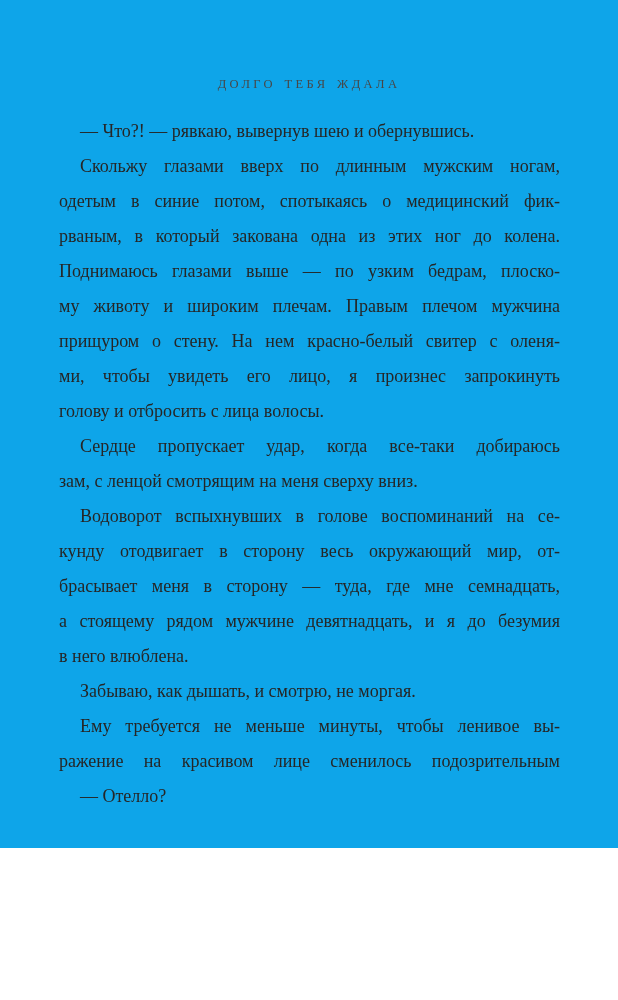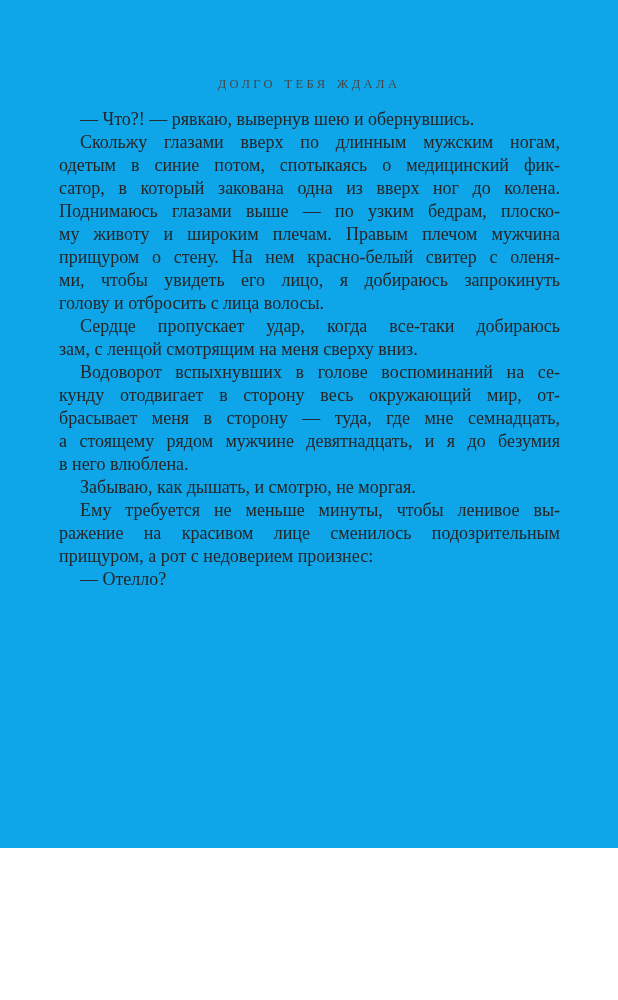--- a/index.html
+++ b/index.html
@@ -32,20 +32,21 @@
     top: 108px;
     left: 59px;
     width: 501px;
     font-size: 18px;
     line-height: 23px;
     color: #262626;
   }
   .line {
     text-align: justify;
     text-align-last: justify;
+    margin-top: 12px;
   }
   .line.short {
     text-align: left;
     text-align-last: left;
   }
   .line.indent {
     text-indent: 21px;
   }
 </style>
 </head>
@@ -54,38 +55,37 @@
 <div class="page">
 
   <div class="running-header">ДОЛГО ТЕБЯ ЖДАЛА</div>
 
   <div class="text-block">
 
     <div class="line indent short">— Что?! — рявкаю, вывернув шею и обернувшись.</div>
 
     <div class="line indent">Скольжу глазами вверх по длинным мужским ногам,</div>
     <div class="line">одетым в синие потом, спотыкаясь о медицинский фик-</div>
-    <div class="line">сатор, в который закована одна из вверх ног до колена.</div>
+    <div class="line">рваным, в который закована одна из этих ног до колена.</div>
     <div class="line">Поднимаюсь глазами выше — по узким бедрам, плоско-</div>
     <div class="line">му животу и широким плечам. Правым плечом мужчина</div>
     <div class="line">прищуром о стену. На нем красно-белый свитер с оленя-</div>
-    <div class="line">ми, чтобы увидеть его лицо, я добираюсь запрокинуть</div>
+    <div class="line">ми, чтобы увидеть его лицо, я произнес запрокинуть</div>
     <div class="line short">голову и отбросить с лица волосы.</div>
 
     <div class="line indent">Сердце пропускает удар, когда все-таки добираюсь</div>
     <div class="line short">зам, с ленцой смотрящим на меня сверху вниз.</div>
 
     <div class="line indent">Водоворот вспыхнувших в голове воспоминаний на се-</div>
     <div class="line">кунду отодвигает в сторону весь окружающий мир, от-</div>
     <div class="line">брасывает меня в сторону — туда, где мне семнадцать,</div>
     <div class="line">а стоящему рядом мужчине девятнадцать, и я до безумия</div>
     <div class="line short">в него влюблена.</div>
 
     <div class="line indent short">Забываю, как дышать, и смотрю, не моргая.</div>
 
     <div class="line indent">Ему требуется не меньше минуты, чтобы ленивое вы-</div>
     <div class="line">ражение на красивом лице сменилось подозрительным</div>
-    <div class="line short">прищуром, а рот с недоверием произнес:</div>
 
     <div class="line indent short">— Отелло?</div>
 
   </div>
 </div>
 
 </body></html>

